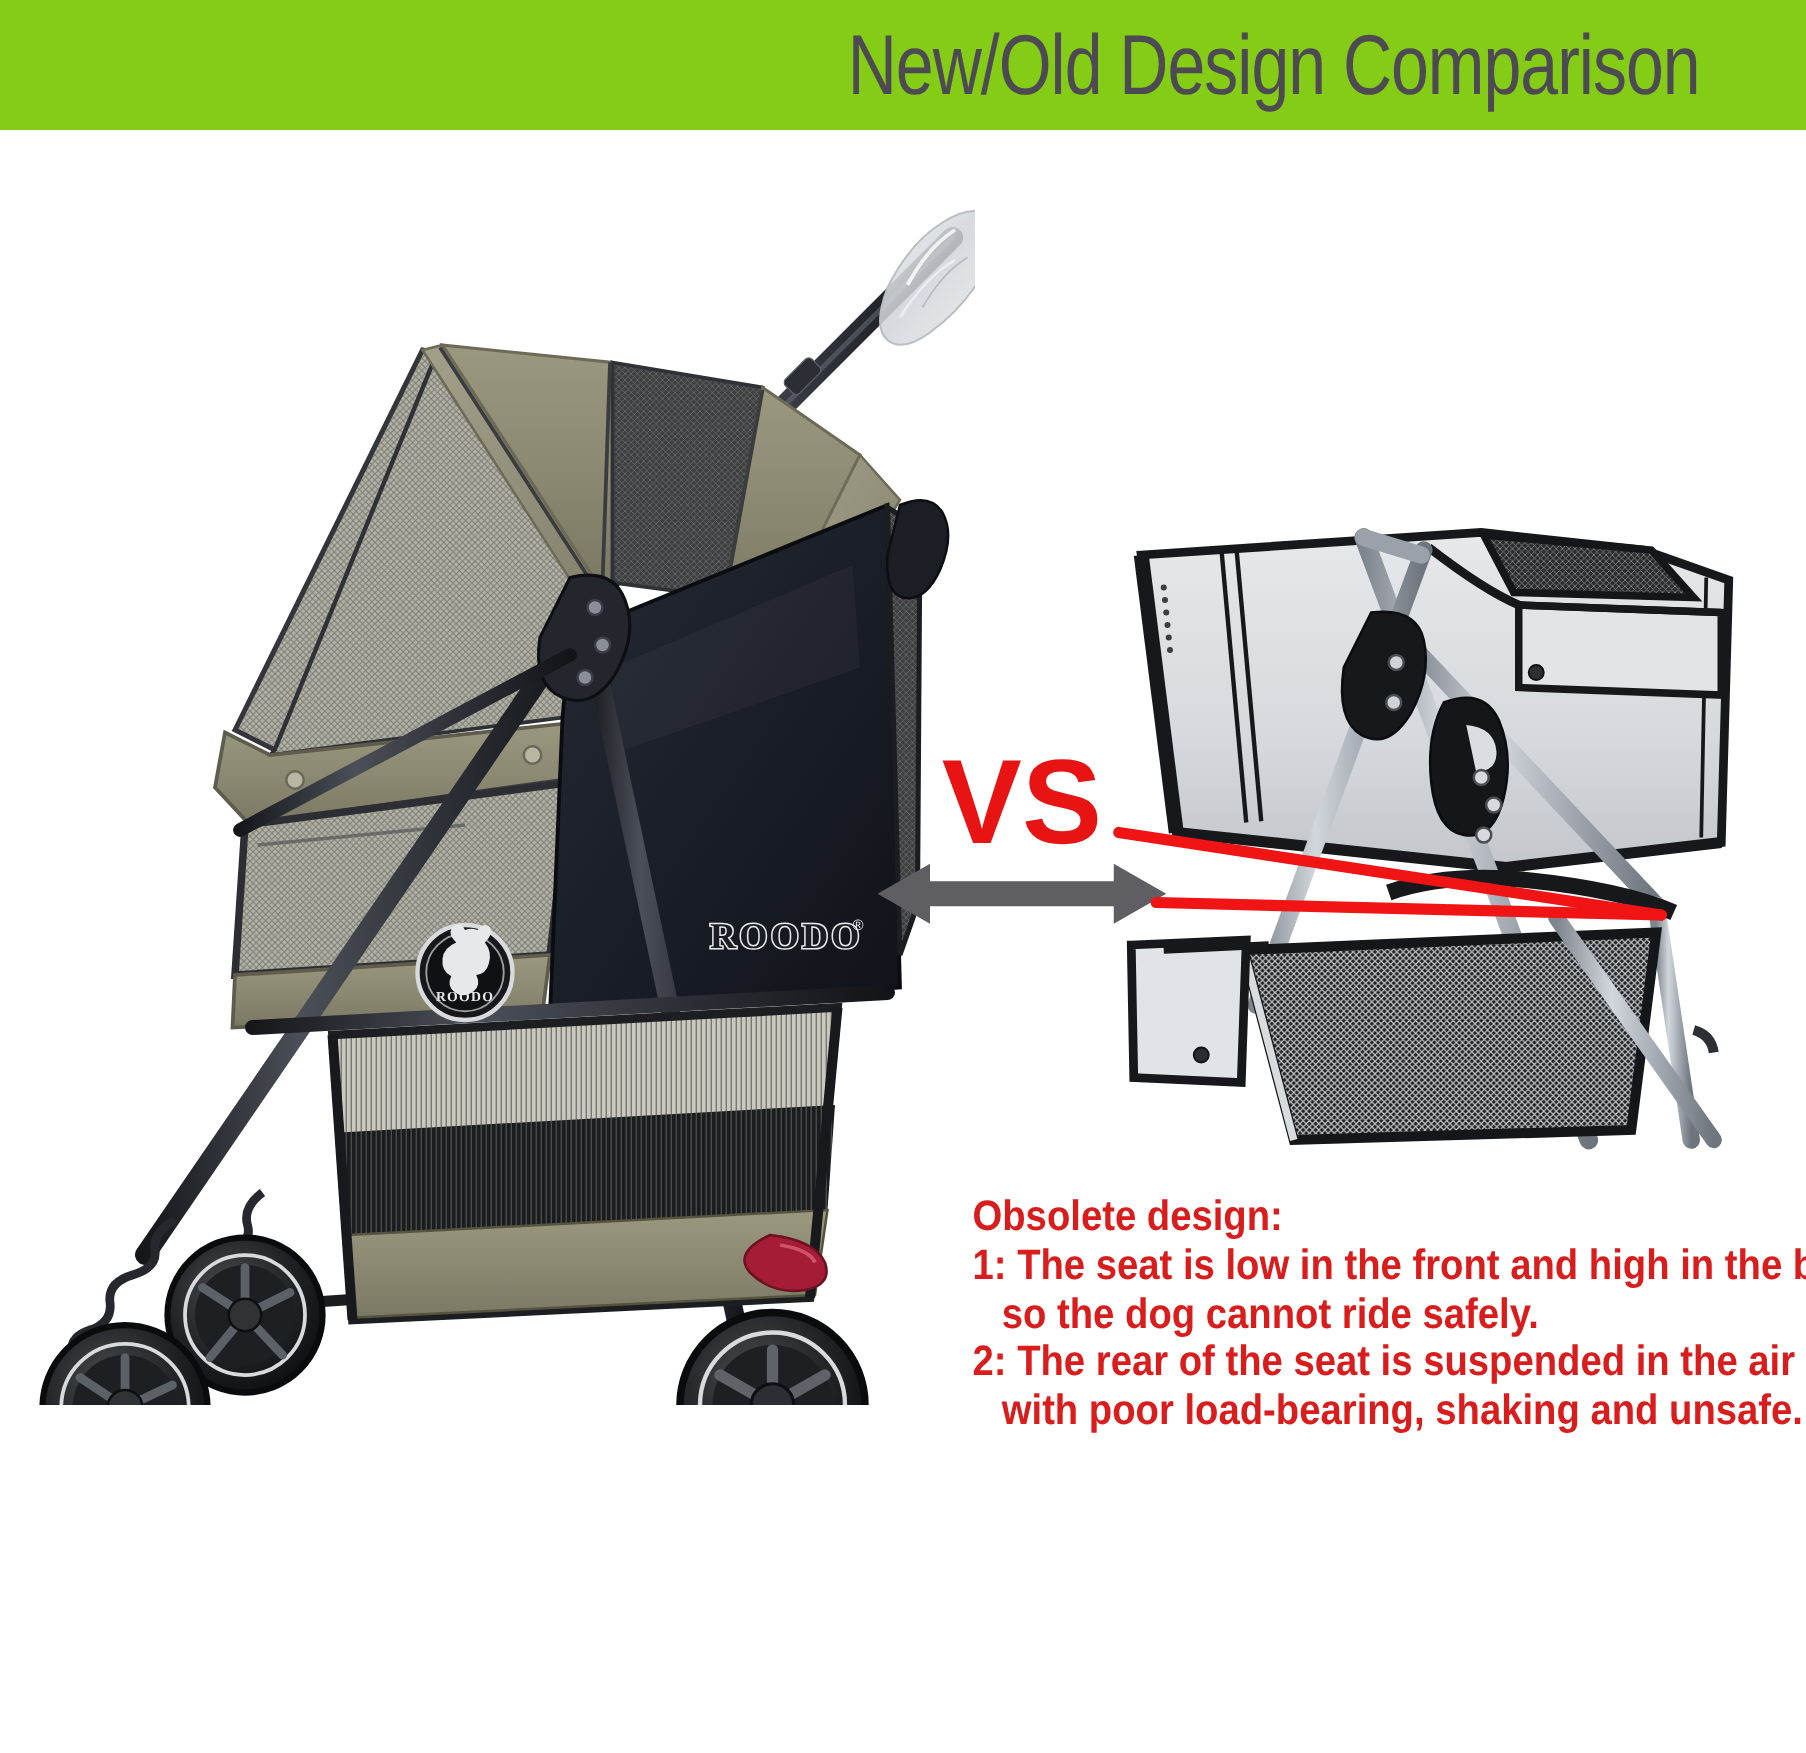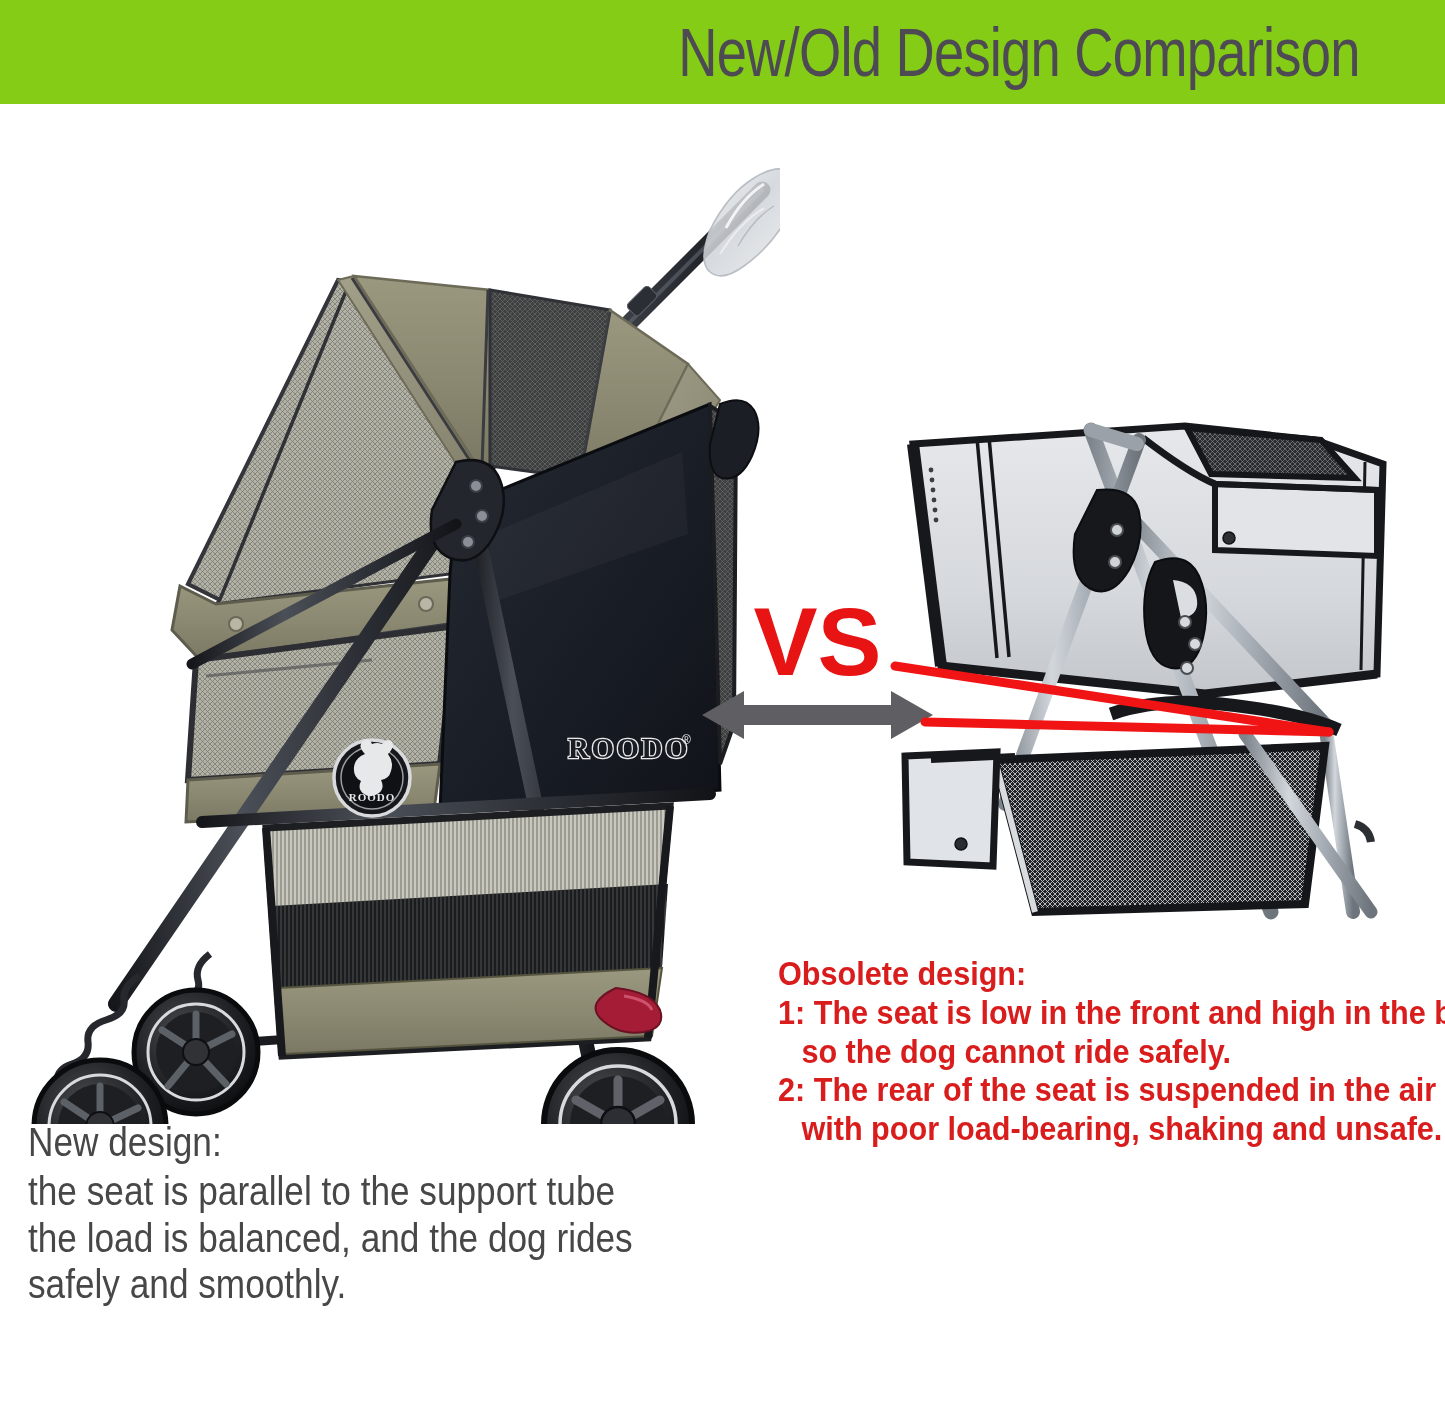--- a/index.html
+++ b/index.html
@@ -383,26 +383,20 @@
         <path d="M470 420 q14 4 16 18" stroke="#2c2f34" stroke-width="8" fill="none"></path>
       </g>
 
       <g>
         <path d="M10 262 L444 328" stroke="#f01414" stroke-width="9" stroke-linecap="round"></path>
         <path d="M40 318 L444 328" stroke="#f01414" stroke-width="9" stroke-linecap="round"></path>
       </g>
     </svg>
   </div>
 
-  <div class="caption-new">
-    <div class="lead">New design:</div>
-    <div>the seat is parallel to the support tube</div>
-    <div>the load is balanced, and the dog rides</div>
-    <div>safely and smoothly.</div>
-  </div>
 
   <div class="caption-old">
     <div>Obsolete design:</div>
     <div>1: The seat is low in the front and high in the back</div>
     <div class="ind">so the dog cannot ride safely.</div>
     <div>2: The rear of the seat is suspended in the air</div>
     <div class="ind">with poor load-bearing, shaking and unsafe.</div>
   </div>
 
 </div>

